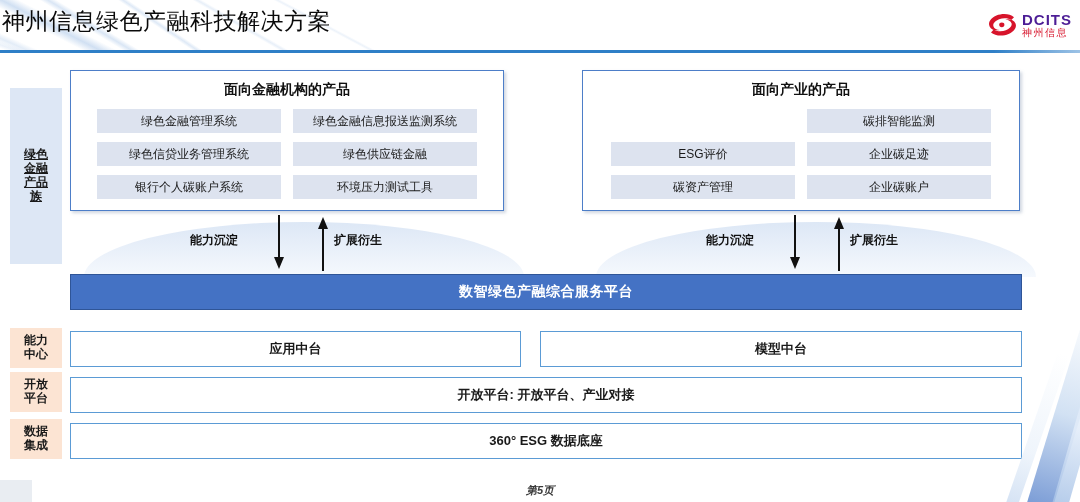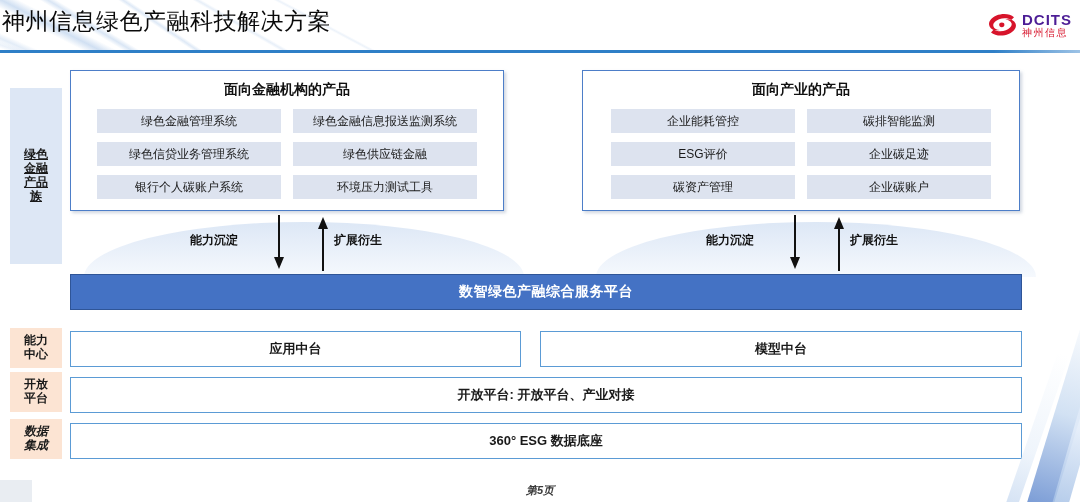--- a/index.html
+++ b/index.html
@@ -271,41 +271,40 @@
     <span style="white-space:pre-line;">能力
 中心</span>
   </div>
 
   <div class="side-label side-peach" style="left:10px; top:372px; width:52px; height:40px;">
     <span style="white-space:pre-line;">开放
 平台</span>
   </div>
 
   <div class="side-label side-peach" style="left:10px; top:419px; width:52px; height:40px;">
-    <span style="white-space:pre-line;font-style:italic;">数据
+    <span style="white-space:pre-line;">数据
 集成</span>
   </div>
 
   <div class="prod-box" style="left:70px; top:70px; width:432px; height:139px;">
     <div class="prod-title">面向金融机构的产品</div>
 
     <div class="prod-item" style="left:26px; top:38px; width:184px; height:24px;">绿色金融管理系统</div>
     <div class="prod-item" style="left:222px; top:38px; width:184px; height:24px;">绿色金融信息报送监测系统</div>
 
     <div class="prod-item" style="left:26px; top:71px; width:184px; height:24px;">绿色信贷业务管理系统</div>
     <div class="prod-item" style="left:222px; top:71px; width:184px; height:24px;">绿色供应链金融</div>
 
     <div class="prod-item" style="left:26px; top:104px; width:184px; height:24px;">银行个人碳账户系统</div>
     <div class="prod-item" style="left:222px; top:104px; width:184px; height:24px;">环境压力测试工具</div>
   </div>
 
   <div class="prod-box" style="left:582px; top:70px; width:436px; height:139px;">
     <div class="prod-title">面向产业的产品</div>
 
-    <div class="prod-item" style="left:28px; top:38px; width:184px; height:24px;">企业能耗管控</div>
     <div class="prod-item" style="left:224px; top:38px; width:184px; height:24px;">碳排智能监测</div>
 
     <div class="prod-item" style="left:28px; top:71px; width:184px; height:24px;">ESG评价</div>
     <div class="prod-item" style="left:224px; top:71px; width:184px; height:24px;">企业碳足迹</div>
 
     <div class="prod-item" style="left:28px; top:104px; width:184px; height:24px;">碳资产管理</div>
     <div class="prod-item" style="left:224px; top:104px; width:184px; height:24px;">企业碳账户</div>
   </div>
 
   <div class="arrow-wrap" style="left:190px; top:215px; width:200px; height:58px;">

